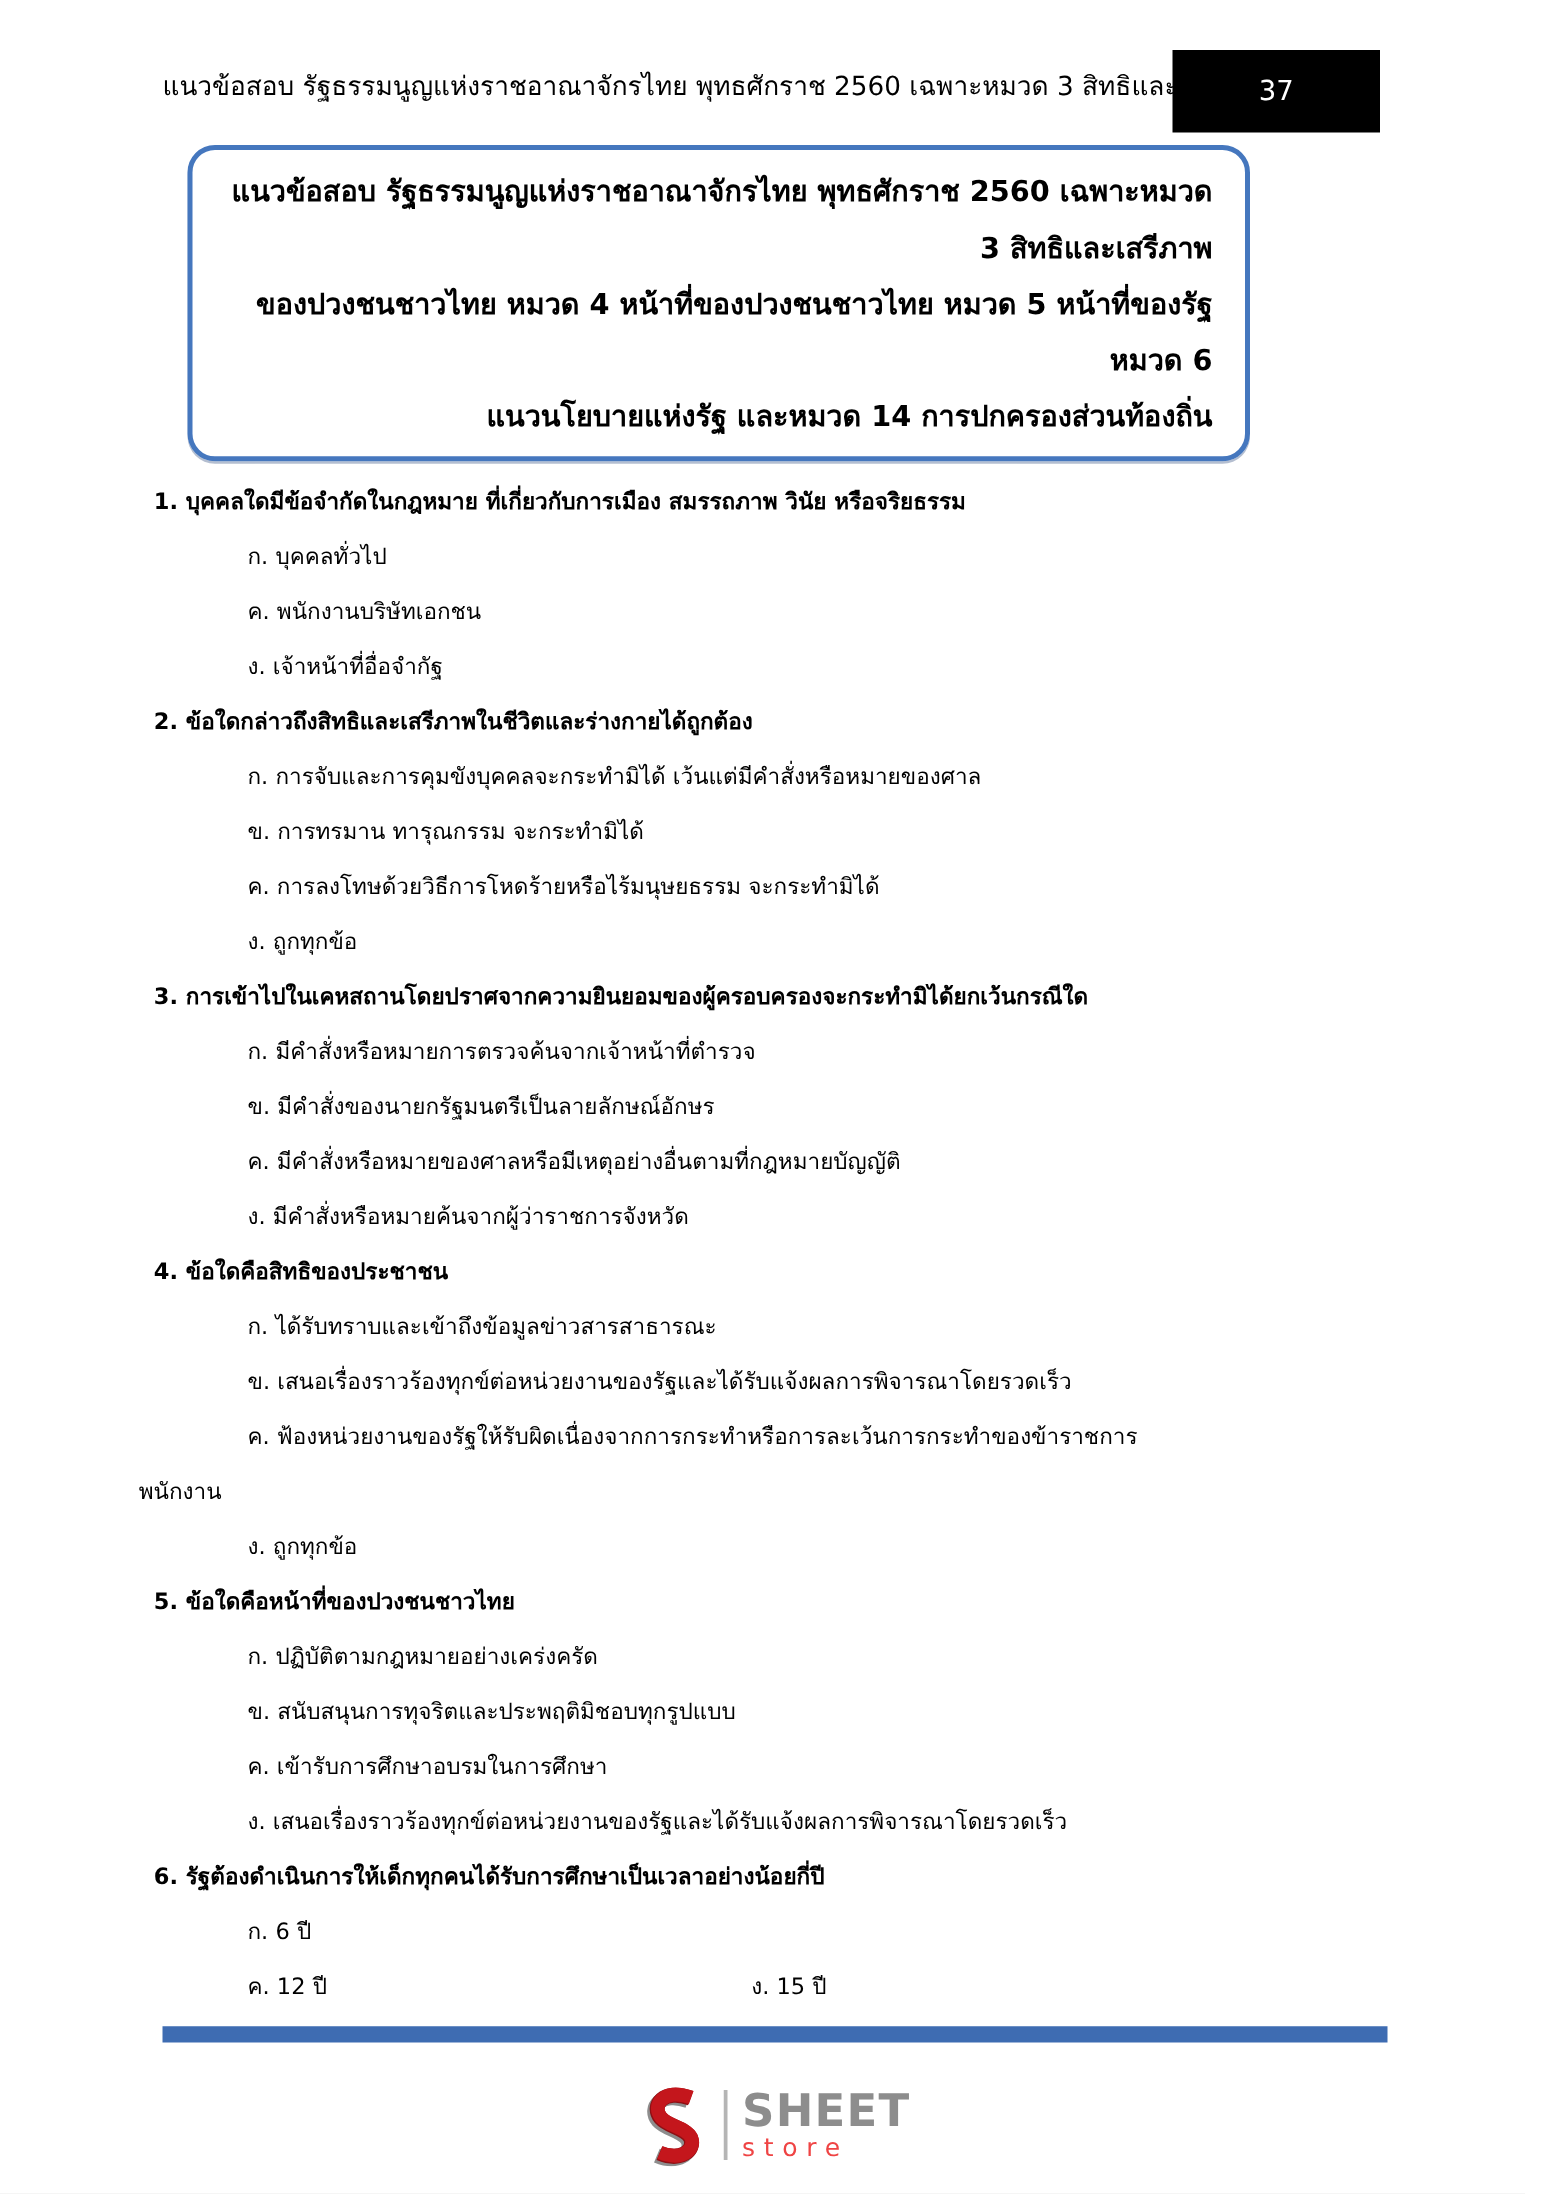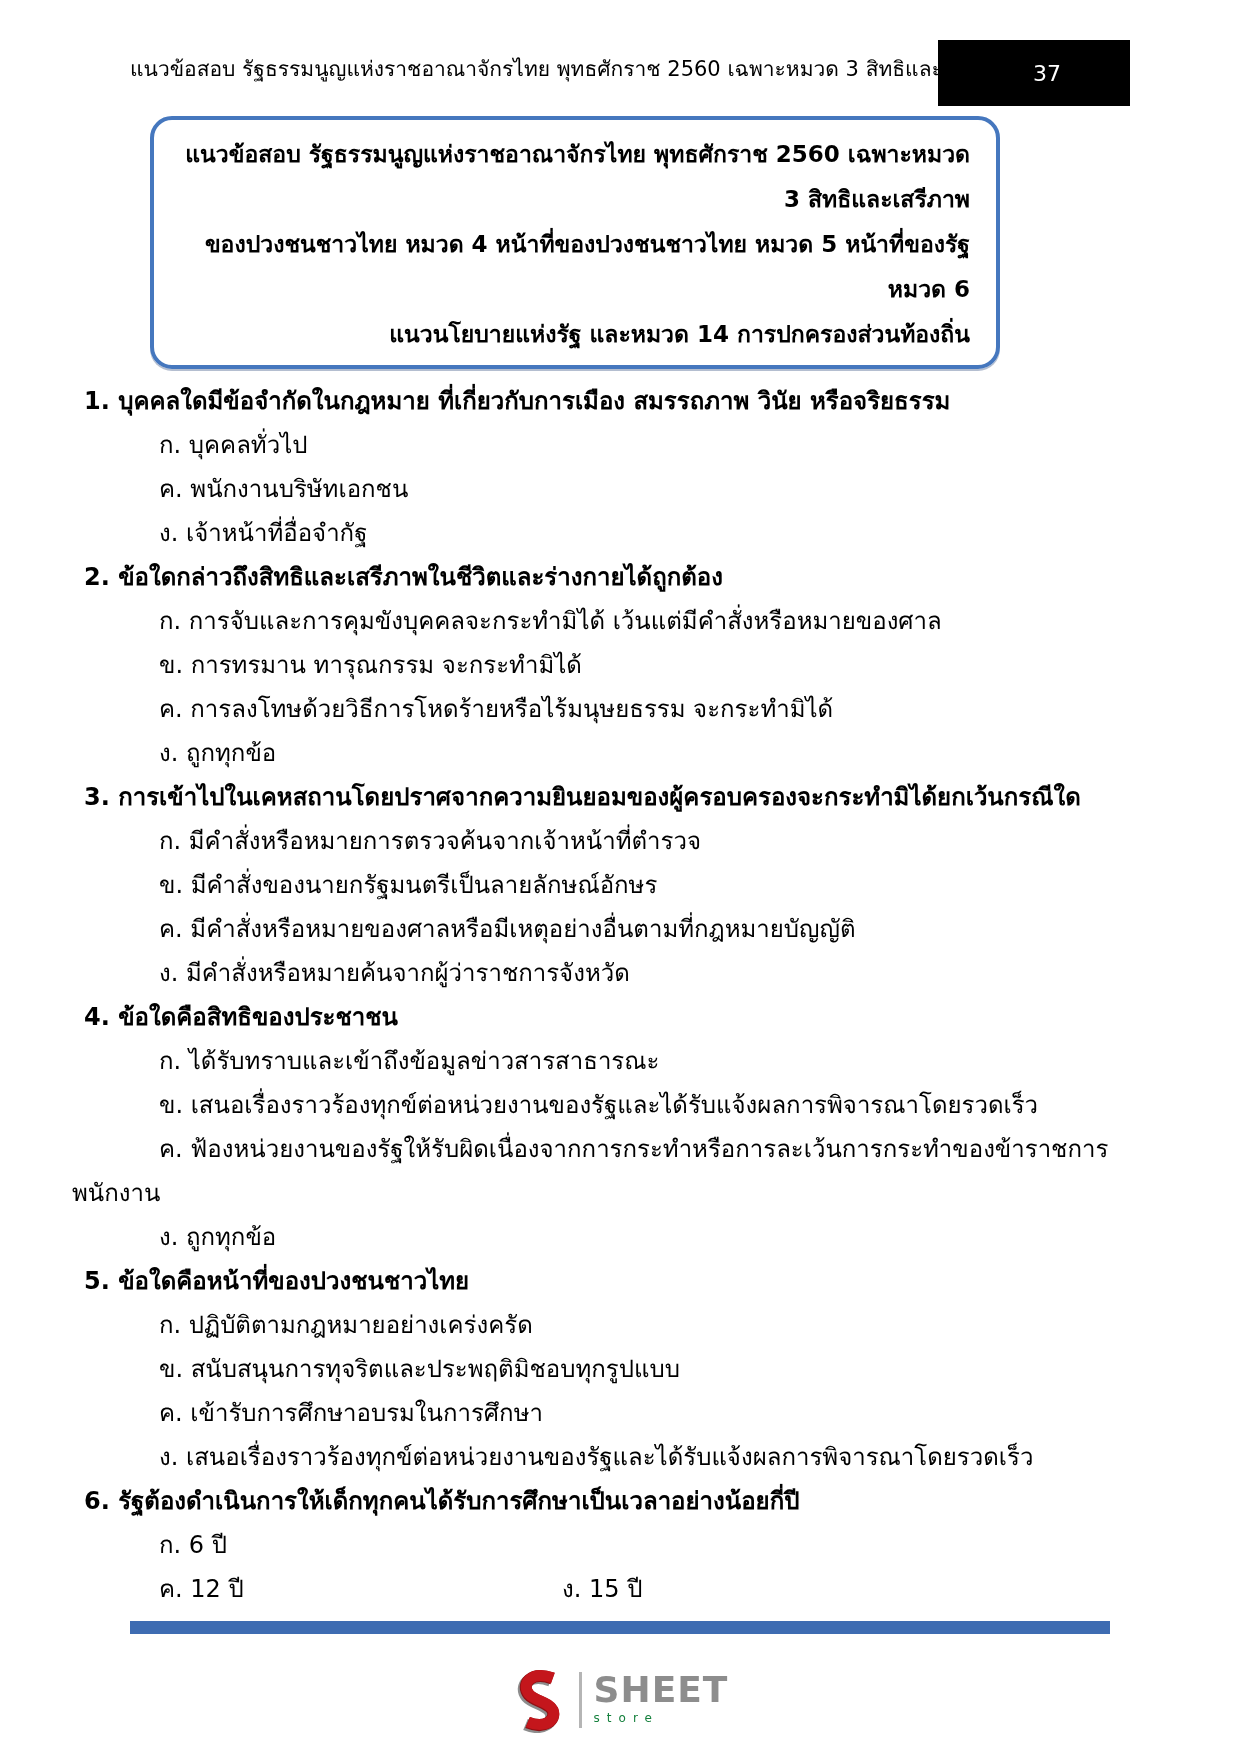--- a/index.html
+++ b/index.html
@@ -16,34 +16,33 @@
   .header { position:relative; height:106px; }
   .running-title {
     position:absolute; left:130px; right:315px; top:52px;
     text-align:center; font-size:21px; white-space:nowrap;
   }
   .page-number-box {
     position:absolute; left:938px; top:40px; width:166px; height:66px;
     background:#000; color:#fff;
     display:flex; align-items:center; justify-content:center;
     font-size:22px;
-    padding-left:26px;
   }
   
   .title-box {
     margin:10px 241px 0 150px;
     border:4px solid var(--accent-blue,#4577be);
     border-radius:22px;
     padding:12px 26px 8px 26px;
     box-shadow:0 2px 0 rgba(40,70,120,.35);
     text-align:center;
   }
   .title-line { font-weight:bold; font-size:23px; line-height:45px;text-align:right; }
   
-  .questions { margin:9px 110px 0 72px; font-size:24px; }
+  .questions { margin:9px 110px 0 111px; font-size:18px; }
   .q-heading { height:44px; display:flex; align-items:center; font-weight:bold; padding-left:12px; }
   .q-option  { height:44px; display:flex; align-items:center; padding-left:87px; }
   .q-wrap    { height:44px; display:flex; align-items:center; padding-left:0;font-family:Liberation Serif, serif; }
   .q-pair-row{ height:44px; display:flex; align-items:center; }
   .q-col1 { padding-left:87px; flex:0 0 403px; }
   .q-col2 { flex:1; }
   
   .footer-bar {
     position:absolute; left:130px; top:1621px; width:980px; height:13px;
     background:var(--accent-blue2,#3e6cb2);
@@ -53,21 +52,21 @@
     display:flex; justify-content:center; align-items:center; gap:12px;margin-top:17px;
   }
   .logo-icon { width:54px; height:66px; }
   .logo-divider { width:3px; height:56px; background:#b5b5b5; }
   .logo-textcol { display:flex; flex-direction:column; justify-content:center; }
   .logo-main {
     font-size:36px; font-weight:bold; color:#8d8d8d;
     letter-spacing:1px; line-height:36px;
   }
   .logo-sub {
-    font-size:12px; color:#15803d; letter-spacing:7px; line-height:20px;
+    font-size:20px; color:#ef4444; letter-spacing:7px; line-height:20px;
   }
 </style>
 </head>
 <body>
 
 <div class="page">
 
   <div class="header">
     <div class="running-title">แนวข้อสอบ รัฐธรรมนูญแห่งราชอาณาจักรไทย พุทธศักราช 2560 เฉพาะหมวด 3 สิทธิและ</div>
     <div class="page-number-box">

